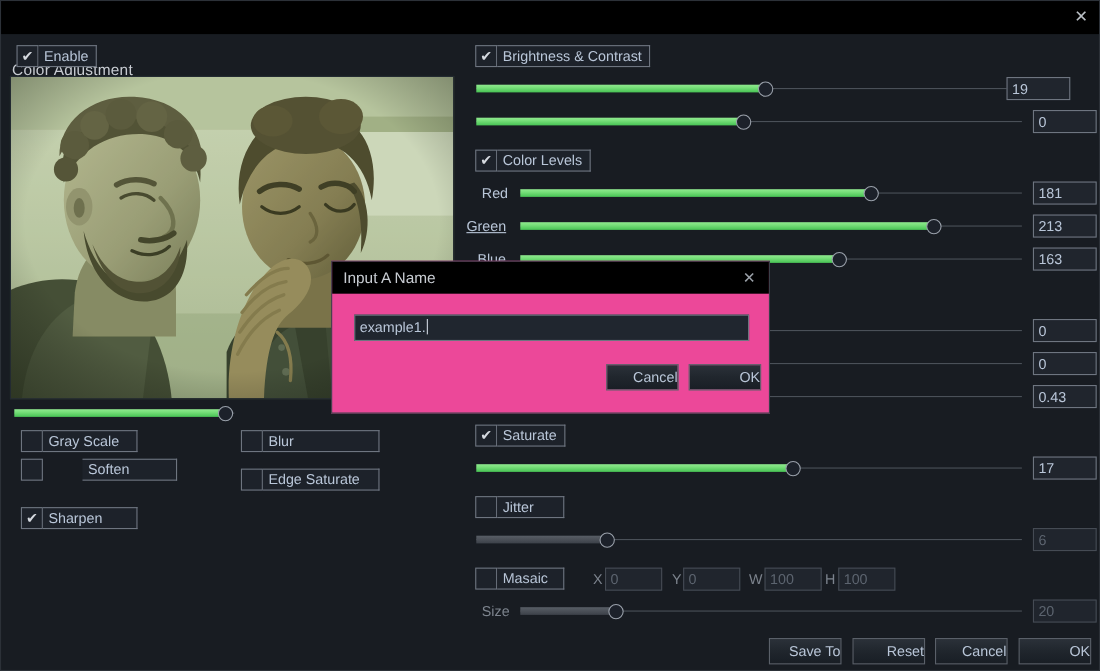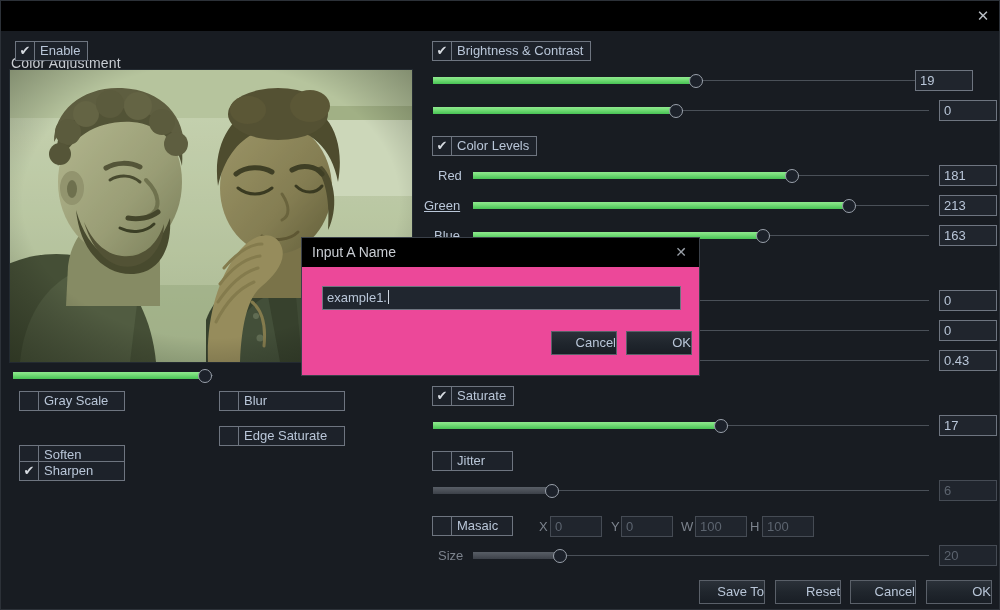--- a/index.html
+++ b/index.html
@@ -315,21 +315,21 @@
   </div>
 
   <div class="chk" style="left:18px; top:390px;">
     <span class="box"></span>
     <span class="lab" style="width:86px">Gray Scale</span>
   </div>
   <div class="chk" style="left:218px; top:390px;">
     <span class="box"></span>
     <span class="lab" style="width:106px">Blur</span>
   </div>
-  <div class="chk" style="left:18px; top:444px;">
+  <div class="chk" style="left:18px; top:416px;gap:36px;">
     <span class="box"></span>
     <span class="lab" style="width:86px">Soften</span>
   </div>
   <div class="chk" style="left:218px; top:425px;">
     <span class="box"></span>
     <span class="lab" style="width:106px">Edge Saturate</span>
   </div>
   <div class="chk" style="left:18px; top:460px;">
     <span class="box">✔</span>
     <span class="lab" style="width:86px">Sharpen</span>

